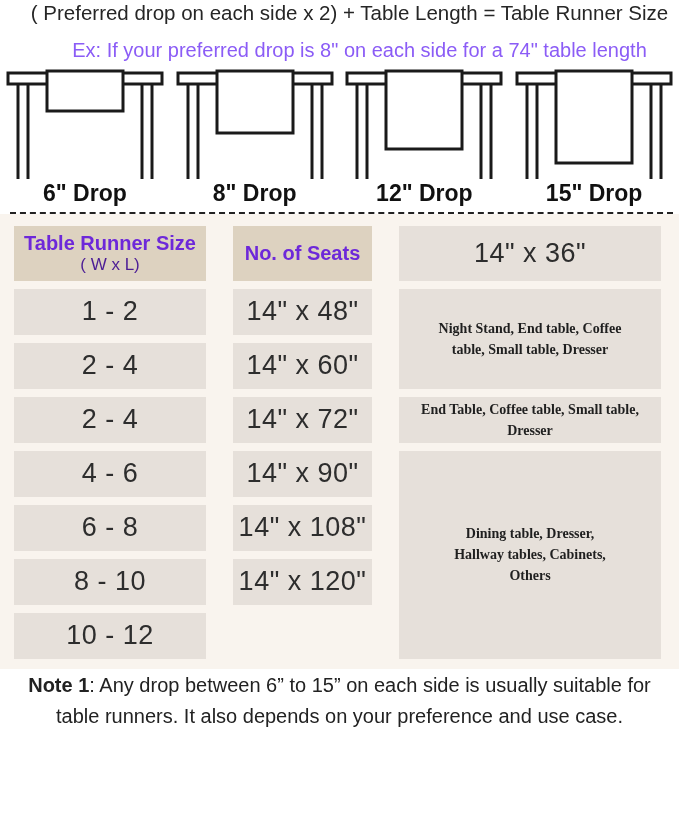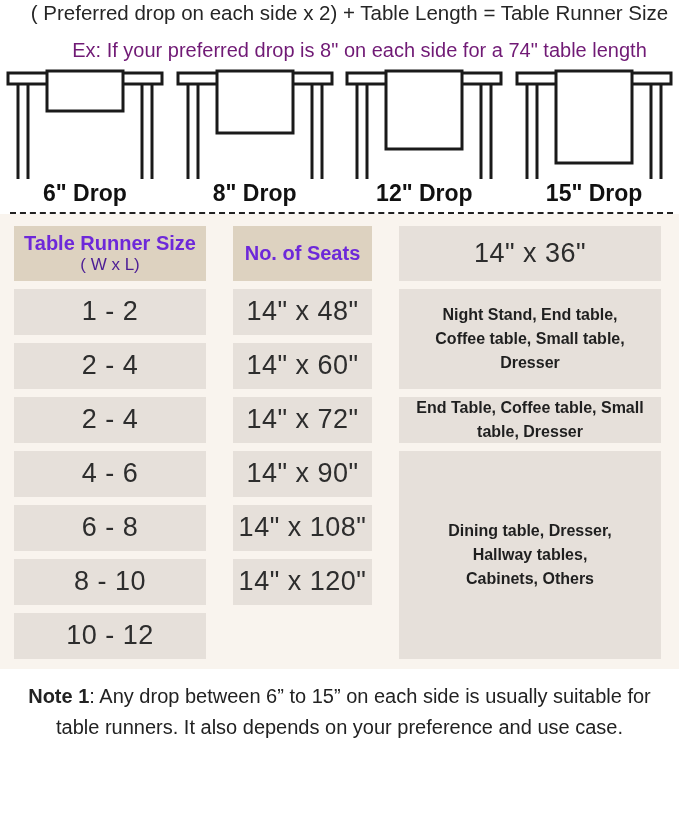--- a/index.html
+++ b/index.html
@@ -10,21 +10,21 @@
   }
   .page{width:679px;height:826px;display:flex;flex-direction:column;}
 
   
   .hero{text-align:center;background:#ffffff;}
   .title{
     font-size:42px;font-weight:bold;letter-spacing:-0.5px;
     color:#141414;margin:2px 0 6px 0;line-height:1.15;
   }
   .formula{font-size:20.5px;color:#262626;margin:0 0 8px 0;line-height:1.3;padding-left:20px;}
-  .example{font-size:20px;color:#701a75;margin:0;line-height:1.5;padding-left:40px;}
+  .example{font-size:20px;color:#8b5cf6;margin:0;line-height:1.5;padding-left:40px;}
 
   
   .illos{display:grid;grid-template-columns:repeat(4,1fr);margin-top:4px;}
   .illo{display:flex;flex-direction:column;align-items:center;}
   .illo svg{display:block;}
   .drop-label{font-size:23px;font-weight:bold;color:#111;margin-top:2px;line-height:1.1;}
 
   .dashed-divider{
     border:none;border-top:2px dashed #222;
     margin:6px 6px 0 10px;height:0;
@@ -41,31 +41,31 @@
   }
   .cell{
     display:flex;flex-direction:column;align-items:center;justify-content:center;
     text-align:center;
   }
   .hdr{background:#ddd2c0;}
   .hdr .h1{font-size:20px;font-weight:bold;color:#6d28d9;line-height:1.15;}
   .hdr .h2{font-size:17px;color:#4c1d95;line-height:1.2;}
   .data{background:#e6e0da;}
   .num{font-size:27px;color:#2d2d2d;letter-spacing:0.5px;}
-  .types{background:#e6e0da;font-size:16px;font-weight:bold;color:#1f1f1f;line-height:1.5;}
+  .types{background:#e6e0da;font-size:14px;font-weight:bold;color:#1f1f1f;line-height:1.5;font-family:Liberation Serif, serif;}
   .types span{display:block;}
   .tt-a{grid-column:3;grid-row:2 / span 2;}
   .tt-a span{max-width:216px;}
   .tt-b{grid-column:3;grid-row:4;}
   .tt-b span{max-width:238px;}
   .tt-c{grid-column:3;grid-row:5 / span 4;}
   .tt-c span{max-width:178px;}
 
   
-  .notes{background:#ffffff;text-align:center;padding-top:12px;}
+  .notes{background:#ffffff;text-align:center;padding-top:1px;}
   .notes p{margin:0 10px;font-size:20px;color:#222;line-height:1.55;}
 </style>
 </head>
 <body>
 
 <div class="page">
 
   <div class="hero">
     <div class="formula">( Preferred drop on each side x 2) + Table Length = Table Runner Size</div>
     <div class="example">Ex: If your preferred drop is 8" on each side for a 74" table length</div>

